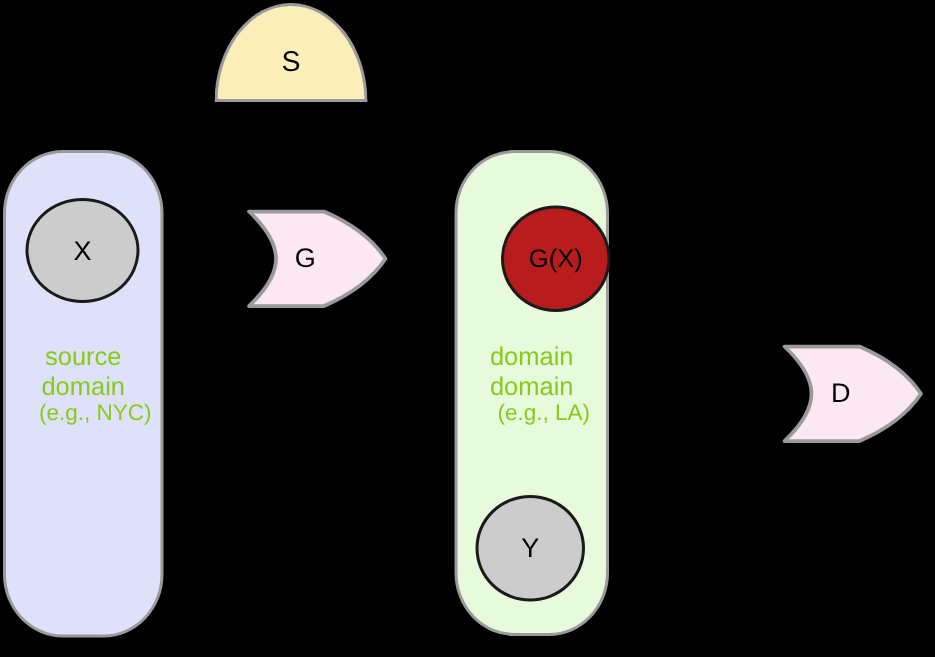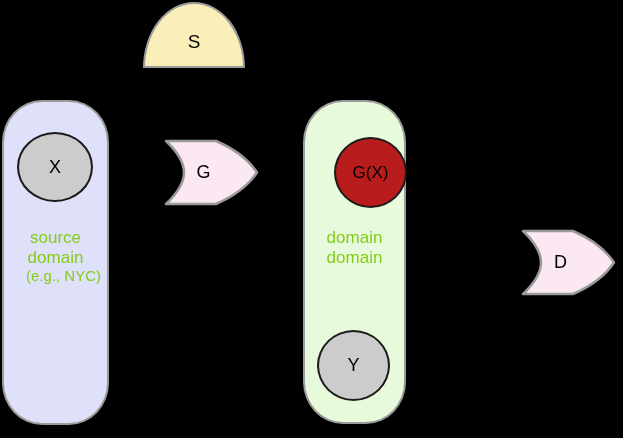--- a/index.html
+++ b/index.html
@@ -168,20 +168,21 @@
 
   <div id="target-domain" class="domain-box"></div>
 
   <div id="circle-gx" class="data-circle">
     <span>G(X)</span>
   </div>
 
   <div id="target-caption" class="domain-caption">
     <span class="big">domain</span>
     <span class="big">domain</span>
+    <span class="small">(e.g., LA)</span>
   </div>
 
   <div id="circle-y" class="data-circle">
     <span>Y</span>
   </div>
 
   <div id="arrow-d" class="arrow-shape">
     <svg width="95" height="67" viewBox="0 0 95 67" xmlns="http://www.w3.org/2000/svg">
       <path d="M 2,2 L 52,2 Q 80,14 93,33.5 Q 80,53 52,65 L 2,65 Q 20,48 20,33.5 Q 20,19 2,2 Z" fill="#fce8f3" stroke="#9a9a9a" stroke-width="2.5" stroke-linejoin="round"></path>
     </svg>

